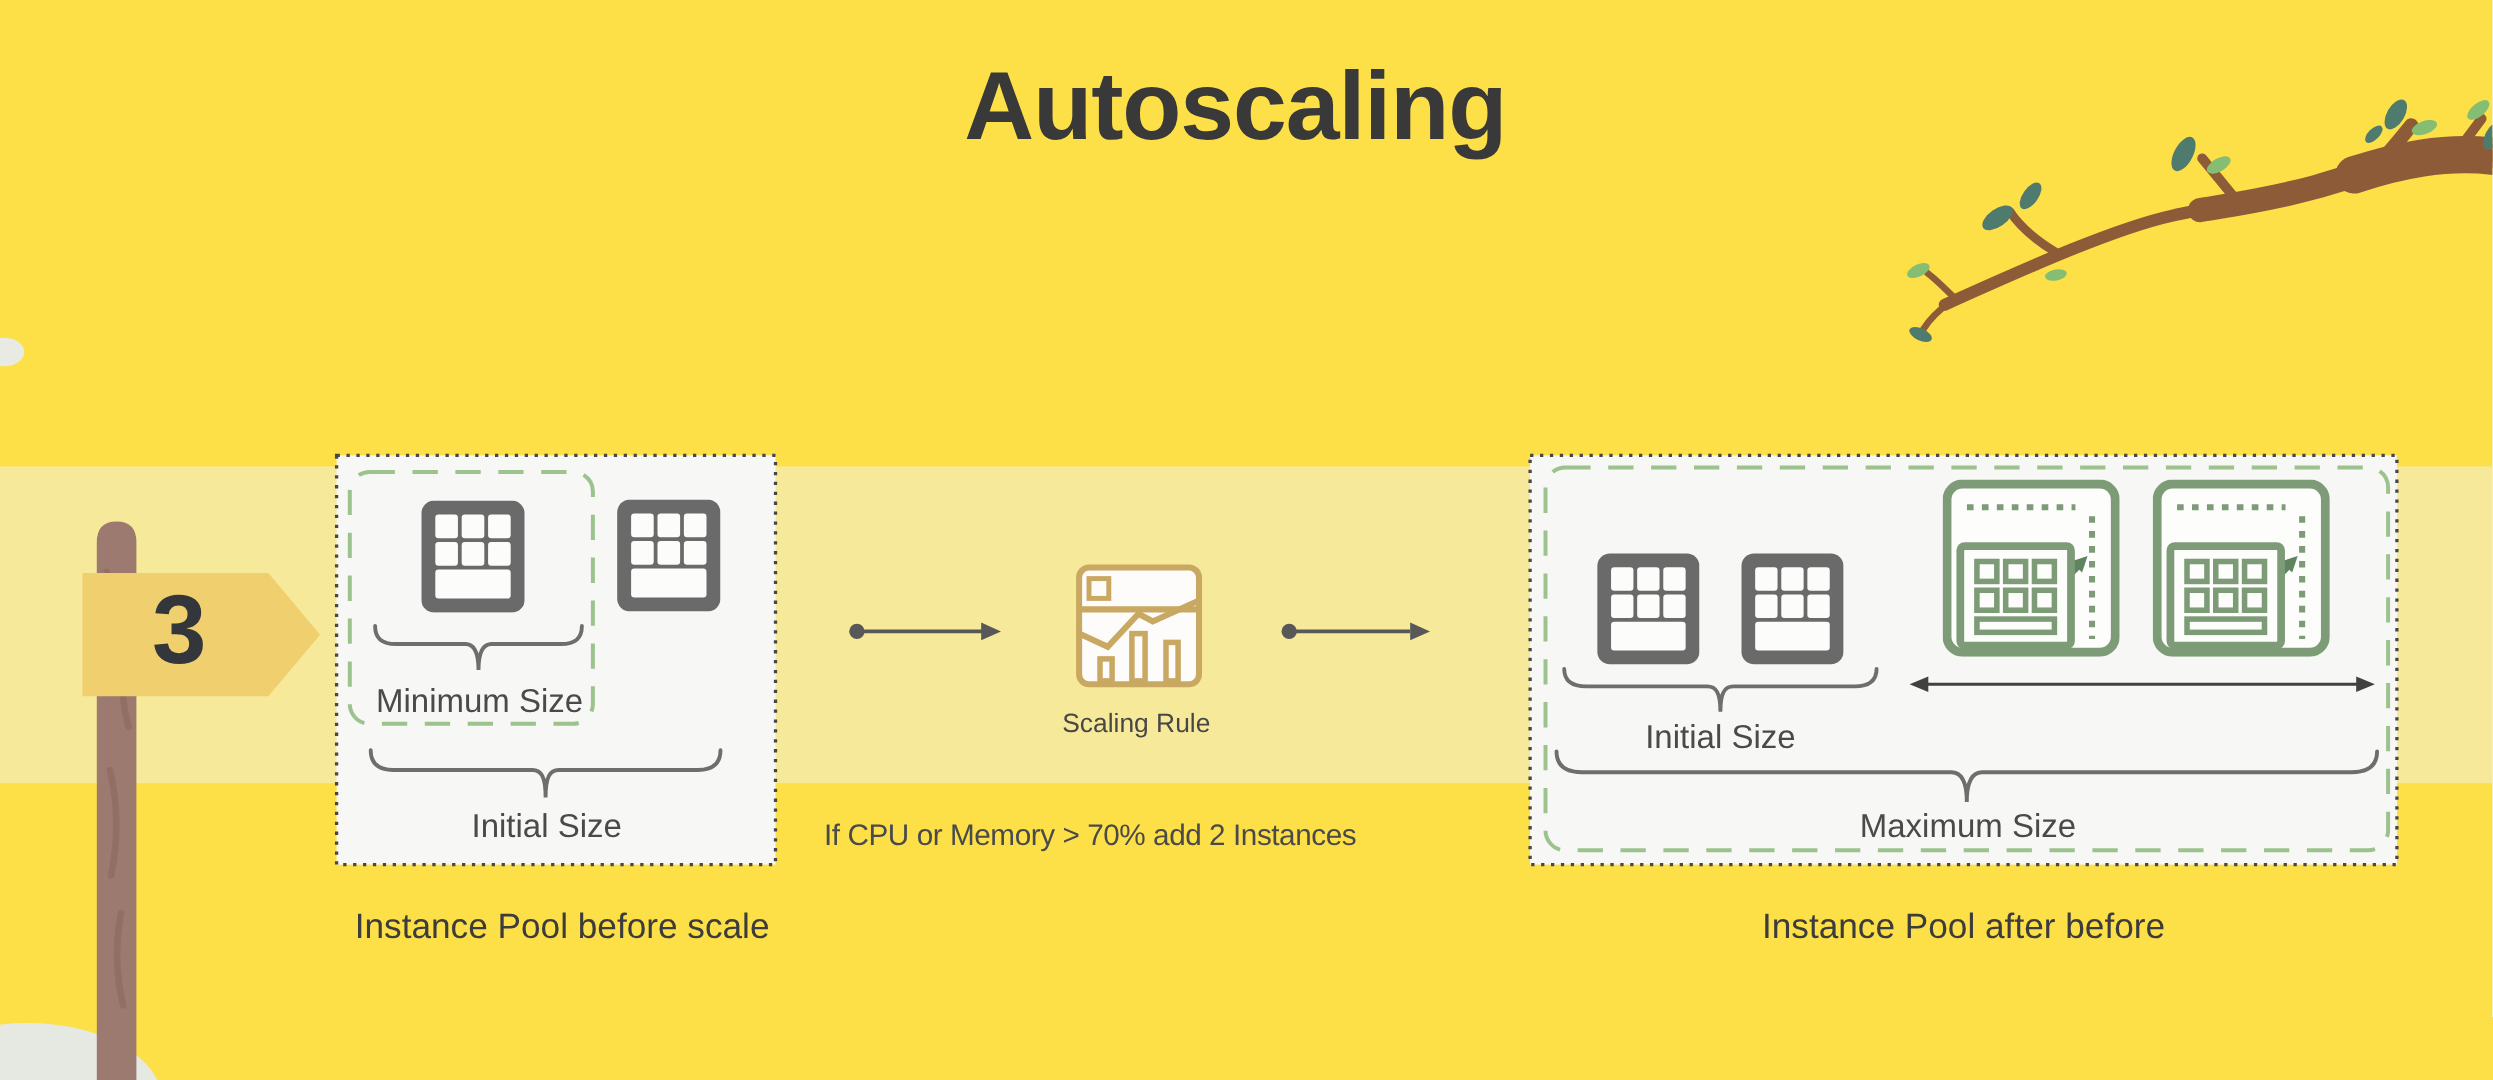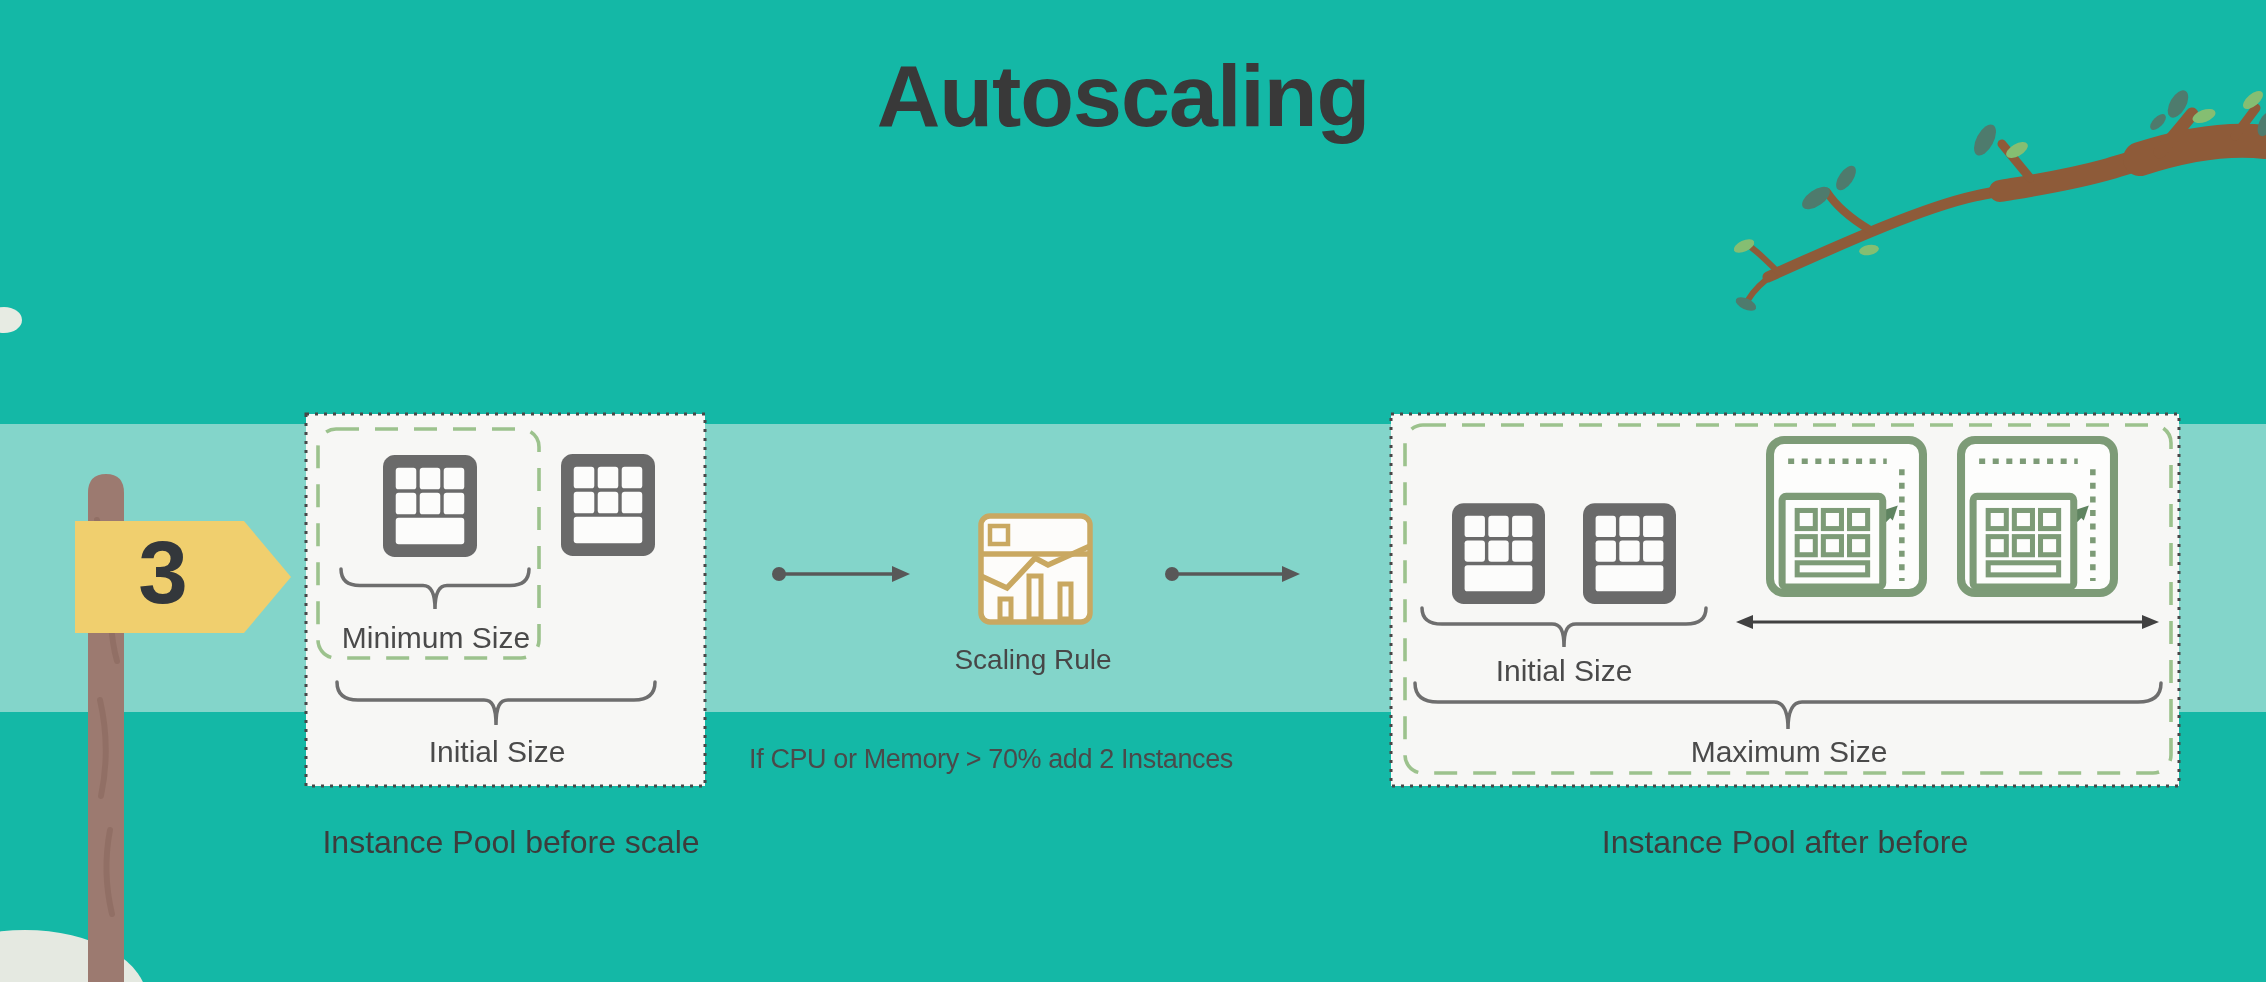--- a/index.html
+++ b/index.html
@@ -1,20 +1,20 @@
 <!DOCTYPE html>
 <html><head>
 <meta charset="utf-8">
 <style>
   html,body{margin:0;padding:0;background:#ffffff;}
   .canvas{
     position:relative;
     width:2266px;height:982px;
     overflow:hidden;
-    background:#14b8a6;
+    background:#fde047;
     font-family:"Liberation Sans","DejaVu Sans",sans-serif;
   }
   .art{position:absolute;left:0;top:0;width:2266px;height:982px;}
   .lbl{
     position:absolute;
     transform:translateX(-50%);
     white-space:nowrap;
     color:#4A4A4A;
     line-height:1.15;
   }
@@ -22,21 +22,21 @@
     left:1123px;top:45px;
     font-size:88px;font-weight:bold;color:#393939;
     letter-spacing:-1px;
   }
   .sign-number{
     left:163px;top:528px;
     font-size:89px;font-weight:bold;color:#33373B;line-height:1;
   }
   .size-label{font-size:30px;}
   .caption{font-size:32px;color:#3C3C3C;text-align:right;}
-  .rule-label{font-size:28px;color:#474747;}
+  .rule-label{font-size:24px;color:#474747;}
   .rule-line{font-size:27px;color:#4A4A4A;letter-spacing:-0.4px;margin-top:32px;}
   #lbl-min{left:436px;top:621px;}
   #lbl-init-l{left:497px;top:735px;}
   #cap-l{left:511px;top:824px;}
   #lbl-rule{left:1033px;top:644px;}
   #rule1{left:991px;top:712px;}
   #rule2{left:992px;top:757px;}
   #lbl-init-r{left:1564px;top:654px;}
   #lbl-max{left:1789px;top:735px;}
   #cap-r{left:1785px;top:824px;}

